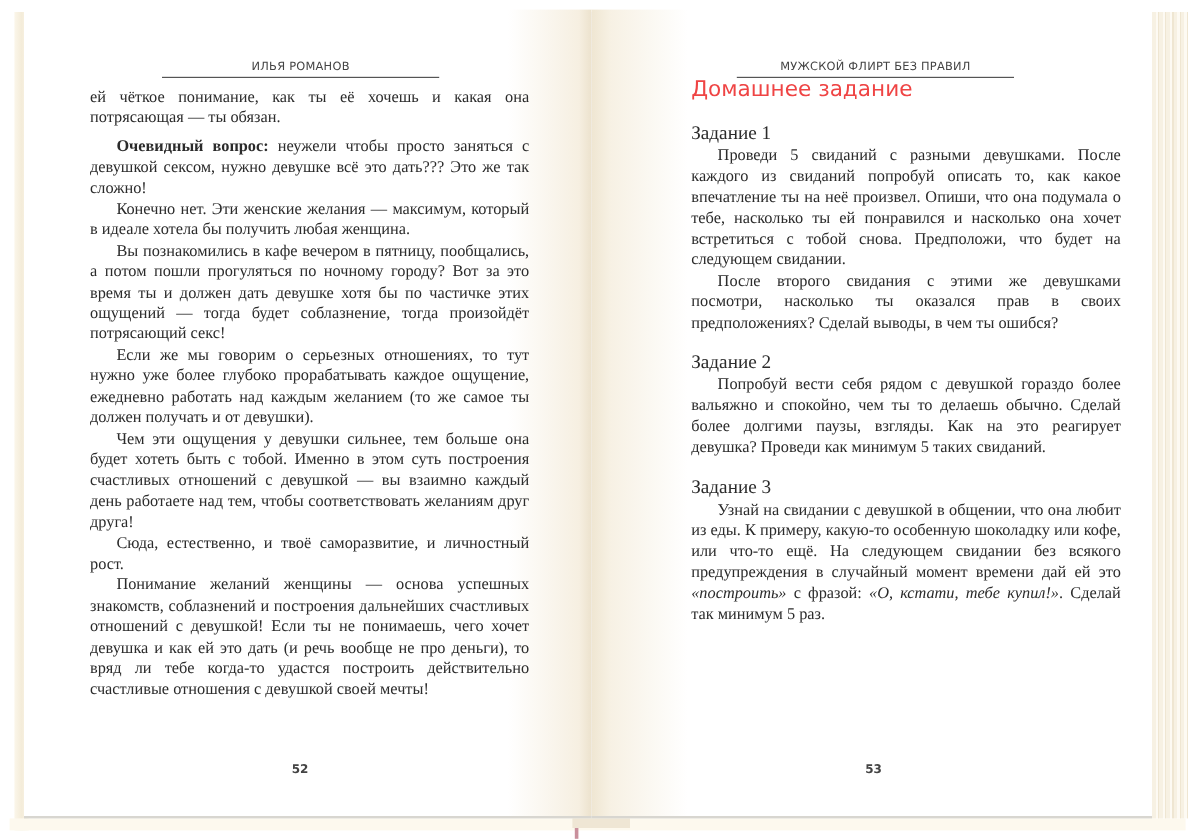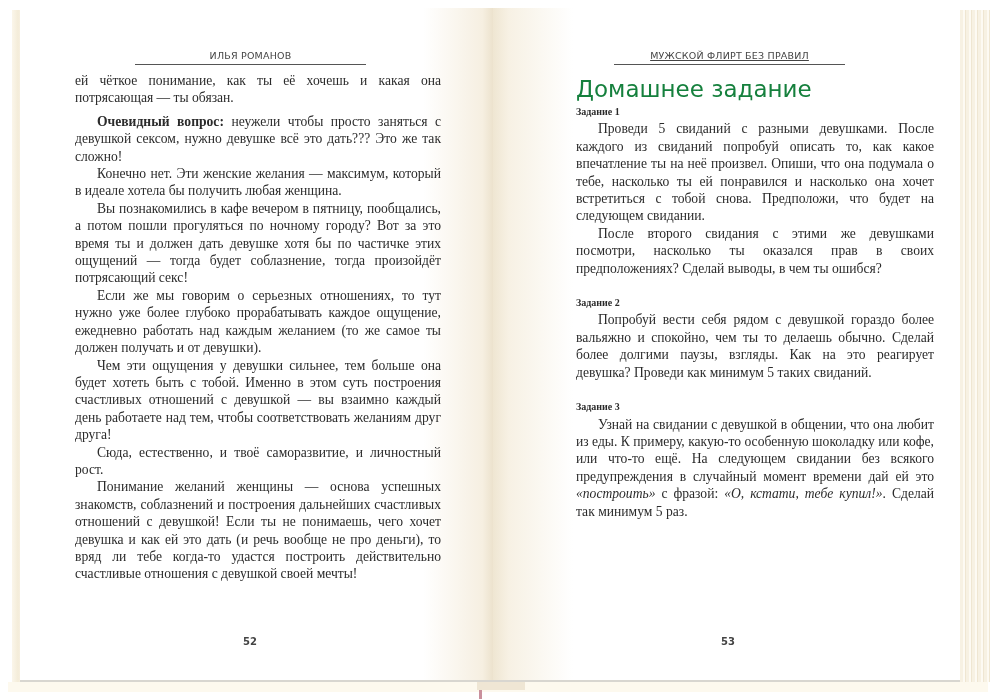--- a/index.html
+++ b/index.html
@@ -48,42 +48,42 @@
     position: absolute; left: 960px; top: 10px; width: 30px; height: 672px;
     background: repeating-linear-gradient(90deg, #f7f1e3 0 3px, #fdfaf3 3px 5px, #efe6d2 5px 6px);
   }
   .running-head {
     position: absolute; top: 42px; text-align: center;
     font-family: "DejaVu Sans", "Liberation Sans", sans-serif;
     font-size: 9.5px; letter-spacing: 0.2px; color: #444;
     padding-bottom: 3px; border-bottom: 1.5px solid #555;
   }
   .page-left .running-head { left: 115px; width: 231px; }
-  .page-right .running-head { left: 121px; width: 231px; text-decoration: underline; }
+  .page-right .running-head { left: 121px; width: 231px; }
 
   .text-col {
     position: absolute; font-size: 13.6px; line-height: 17.4px;
     text-align: justify; hyphens: none;
   }
   .page-left .text-col { left: 55px; top: 64px; width: 366px; }
   .page-right .text-col { left: 83px; top: 95px; width: 358px; }
 
   .text-col p { margin: 0; text-indent: 22px; }
   .text-col p.noindent { text-indent: 0; }
   .text-col p.gap-before { margin-top: 6px; }
   .text-col b { font-weight: bold; }
   .text-col i { font-style: italic; }
 
   .section-title {
-    position: absolute; left: 83px; top: 68px;
+    position: absolute; left: 83px; top: 56px;
     font-family: "DejaVu Sans", "Liberation Sans", sans-serif;
-    font-size: 23px; color: #15803d; font-weight: normal;
+    font-size: 18px; color: #ef4444; font-weight: normal;
   }
   .task { margin-bottom: 17px; }
-  .task-title { font-weight: bold; font-size: 10px; line-height: 17.4px; }
+  .task-title { font-weight: normal; font-size: 16px; line-height: 17.4px; }
   .page-number {
     position: absolute; top: 628px; width: 40px; text-align: center;
     font-family: "DejaVu Sans", "Liberation Sans", sans-serif;
     font-size: 10px; color: #444; font-weight: bold;
   }
   .page-left .page-number { left: 210px; }
   .page-right .page-number { left: 215px; }
 </style>
 </head>
 <body>

